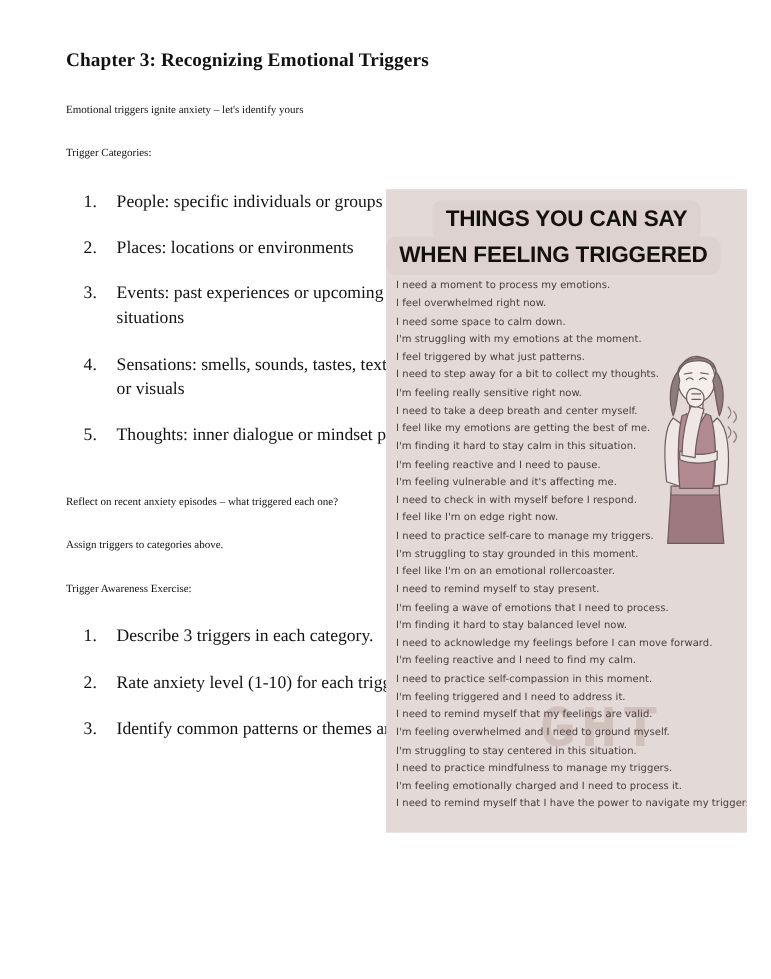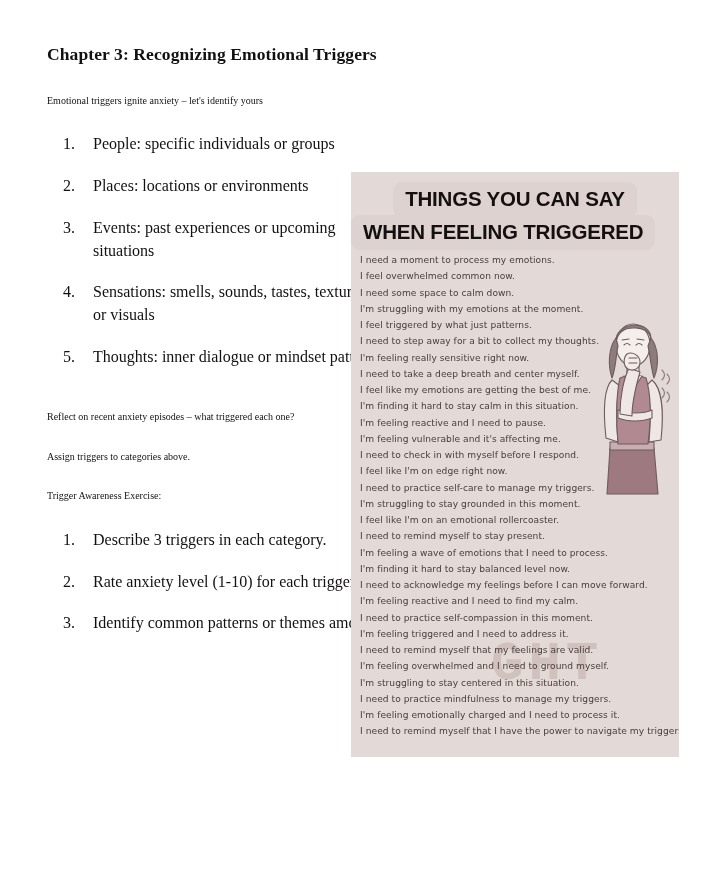--- a/index.html
+++ b/index.html
@@ -14,21 +14,21 @@
     font-family: "Liberation Serif", "DejaVu Serif", serif;
     color: #111111;
     overflow: hidden;
   }
 
   .page {
     position: relative;
     width: 701px;
     height: 890px;
     box-sizing: border-box;
-    padding: 44px 26px 0 47px;
+    padding: 44px 26px 0 60px;
   }
 
   
   .doc-title {
     font-size: 17.5px;
     font-weight: bold;
     letter-spacing: 0.1px;
     margin: 0 0 28px 0;
     line-height: 1.25;
   }
@@ -143,20 +143,21 @@
 </style>
 </head>
 <body>
 
 <div class="page">
 
   <h1 class="doc-title">Chapter 3: Recognizing Emotional Triggers</h1>
 
   <p class="para">Emotional triggers ignite anxiety – let's identify yours</p>
 
+  <p class="para">Trigger Categories:</p>
 
   <ol class="olist block-1">
     <li>
       <span class="num">1.</span>
       <span>People: specific individuals or groups</span>
     </li>
     <li>
       <span class="num">2.</span>
       <span>Places: locations or environments</span>
     </li>
@@ -206,21 +207,21 @@
         <div class="badge-row r1">
           <div class="badge">THINGS YOU CAN SAY</div>
         </div>
         <div class="badge-row r2">
           <div class="badge">WHEN FEELING TRIGGERED</div>
         </div>
       </div>
 
       <div class="phrases">
         <div class="phrase">I need a moment to process my emotions.</div>
-        <div class="phrase">I feel overwhelmed common now.</div>
+        <div class="phrase">I feel overwhelmed right now.</div>
         <div class="phrase">I need some space to calm down.</div>
         <div class="phrase">I'm struggling with my emotions at the moment.</div>
         <div class="phrase">I feel triggered by what just patterns.</div>
         <div class="phrase">I need to step away for a bit to collect my thoughts.</div>
         <div class="phrase">I'm feeling really sensitive right now.</div>
         <div class="phrase">I need to take a deep breath and center myself.</div>
         <div class="phrase">I feel like my emotions are getting the best of me.</div>
         <div class="phrase">I'm finding it hard to stay calm in this situation.</div>
         <div class="phrase">I'm feeling reactive and I need to pause.</div>
         <div class="phrase">I'm feeling vulnerable and it's affecting me.</div>

